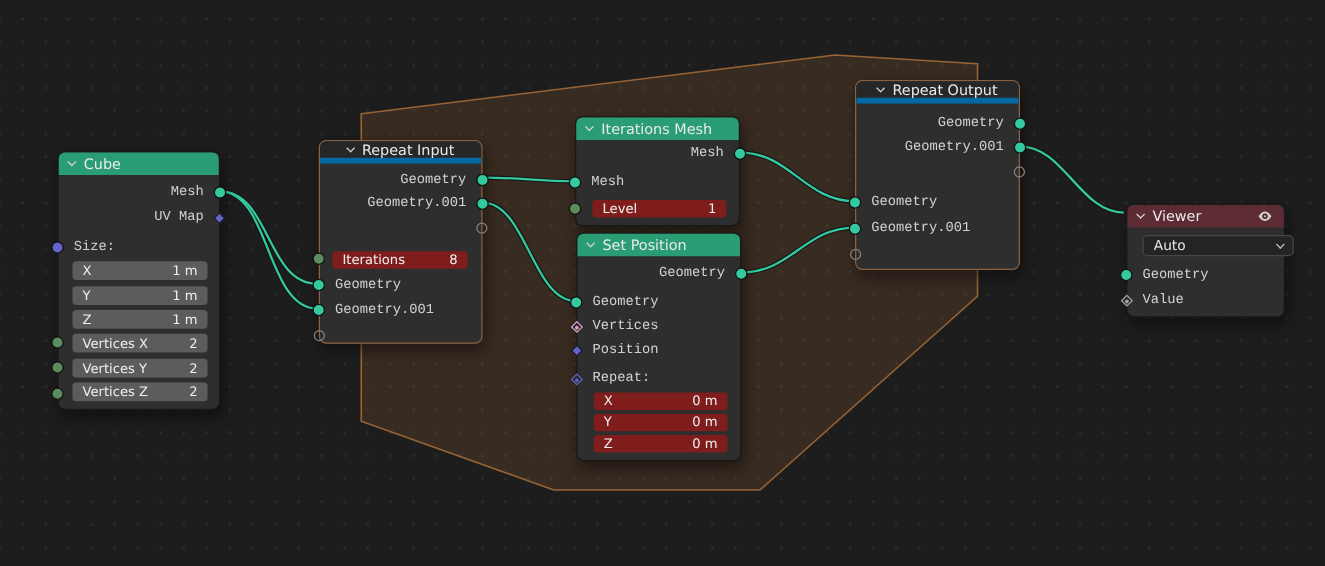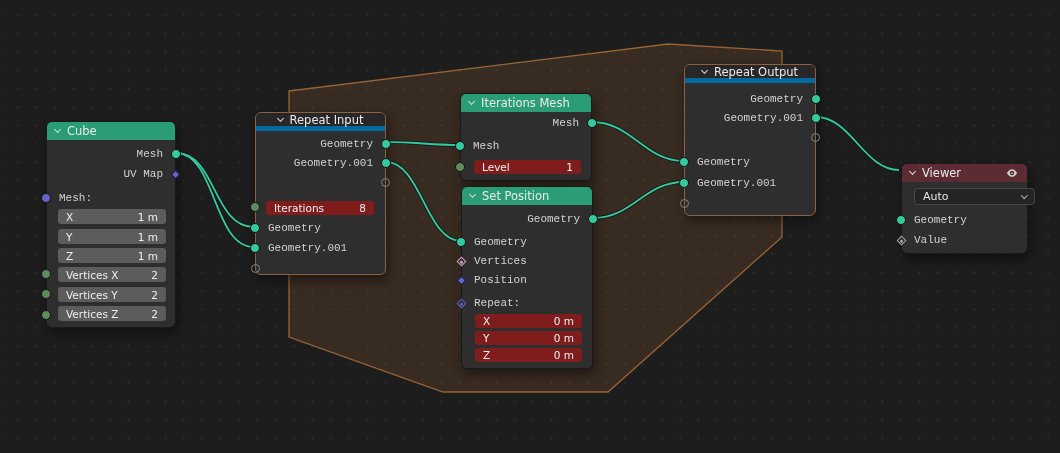--- a/index.html
+++ b/index.html
@@ -125,21 +125,21 @@
   <div class="node node-cube" style="left:46px; top:121px; width:130px; height:207px;">
     <div class="nhdr hdr-green">
       <span class="chev"></span>
       <span>Cube</span>
     </div>
     <div class="lbl out" style="top:22px">Mesh</div>
     <span class="sock r s-geo" style="top:27px"></span>
     <div class="lbl out" style="top:42px">UV Map</div>
     <span class="sockd r filled" style="top:48.5px"></span>
 
-    <div class="lbl in" style="top:66px">Mesh:</div>
+    <div class="lbl in" style="top:66px">Size:</div>
     <span class="sock l s-vec" style="top:71px"></span>
 
     <div class="fld" style="left:11px; top:87px; width:108px; height:15px">
       <span>X</span>
       <span>1 m</span>
     </div>
     <div class="fld" style="left:11px; top:107px; width:108px; height:15px">
       <span>Y</span>
       <span>1 m</span>
     </div>

